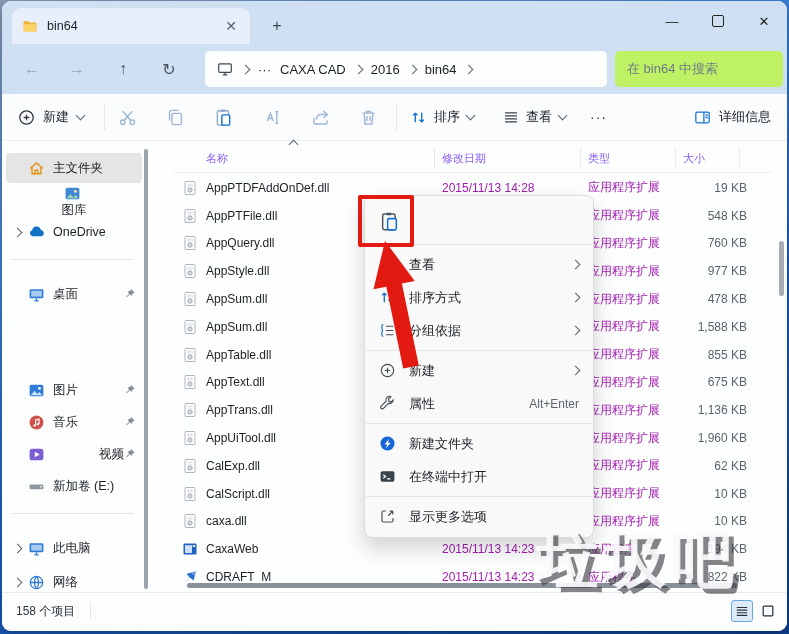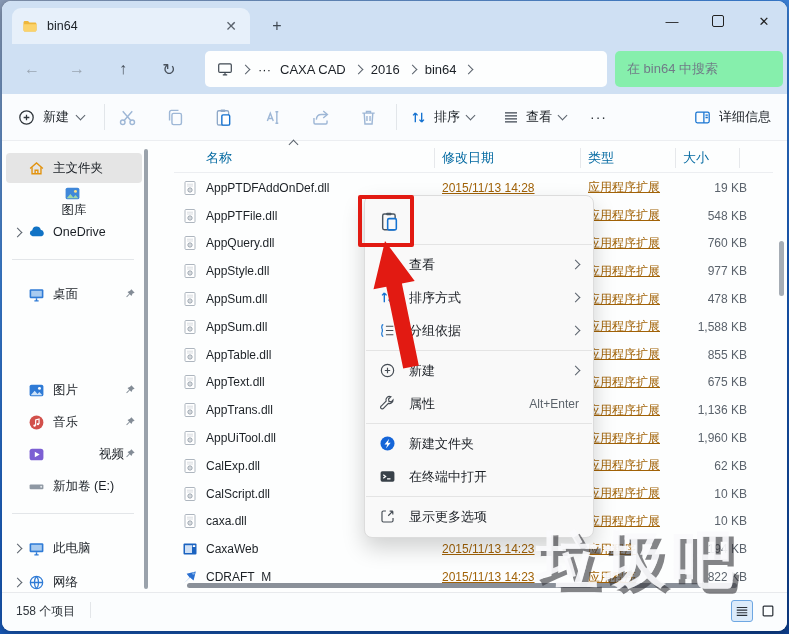--- a/index.html
+++ b/index.html
@@ -27,21 +27,21 @@
   .wc-max i{display:block;width:10px;height:10px;border:1.1px solid #222;border-radius:2px;}
   
   .navbar{position:absolute;left:0;top:43px;right:0;height:50px;background:#cfe0f3;}
   .nbtn{position:absolute;top:11px;width:30px;height:28px;display:flex;align-items:center;justify-content:center;
         font-size:16px;color:#49525d;}
   .addr{position:absolute;left:203px;top:7px;width:402px;height:36px;background:#fdfefe;border-radius:5px;
         display:flex;align-items:center;padding:0 12px;box-sizing:border-box;gap:9px;}
   .addr .crumb{font-size:13px;color:#1b2026;white-space:nowrap;}
   .chev{display:inline-block;width:6px;height:6px;border-right:1.4px solid #5a626c;border-bottom:1.4px solid #5a626c;transform:rotate(-45deg);flex:none;}
   .chev.down{transform:rotate(45deg);margin-top:-3px;}
-  .search{position:absolute;left:613px;top:7px;width:168px;height:36px;background:#86efac;border-radius:5px;
+  .search{position:absolute;left:613px;top:7px;width:168px;height:36px;background:#bef264;border-radius:5px;
           display:flex;align-items:center;padding:0 12px;box-sizing:border-box;}
   .search .ph{font-size:13px;color:#707b87;}
   
   .toolbar{position:absolute;left:0;top:93px;right:0;height:46px;background:#fafcfe;border-bottom:1px solid #eceef1;}
   .tb-new{position:absolute;left:16px;top:9px;height:28px;display:flex;align-items:center;gap:8px;font-size:13px;color:#1b2026;}
   .tb-sep{position:absolute;top:10px;width:1px;height:26px;background:#e2e6ea;}
   .tbi{position:absolute;top:9px;width:30px;height:28px;display:flex;align-items:center;justify-content:center;}
   .tbi svg{width:19px;height:19px;}
   .tb-group{position:absolute;top:9px;height:28px;display:flex;align-items:center;gap:7px;font-size:13px;color:#1b2026;}
   .tb-details{position:absolute;right:16px;top:9px;height:28px;display:flex;align-items:center;gap:8px;font-size:13px;color:#1b2026;}
@@ -56,28 +56,28 @@
   .sitem .exp{width:14px;flex:none;display:flex;justify-content:center;}
   .sitem .noexp{width:14px;flex:none;}
   .sitem .sic{width:17px;height:17px;flex:none;margin:0 8px 0 4px;}
   .sitem .slabel{flex:1;white-space:nowrap;overflow:hidden;}
   .sitem .pin{width:12px;height:12px;flex:none;margin-right:2px;}
   .sdiv{position:absolute;left:10px;width:122px;height:1px;background:#e3e6e9;}
   .sb-scroll{position:absolute;left:142px;top:8px;width:4px;height:440px;background:#9aa2ab;border-radius:2px;}
   
   .files{position:absolute;left:150px;top:0;right:0;bottom:0;}
   .fgrid{display:grid;grid-template-columns:24px 236px 146px 95px 64px;align-items:center;}
-  .fhead{position:absolute;left:30px;top:4px;right:20px;height:26px;font-size:13px;color:#0369a1;}
+  .fhead{position:absolute;left:30px;top:4px;right:20px;height:26px;font-size:11px;color:#8b5cf6;}
   .fhead .hsep{position:absolute;top:3px;width:1px;height:20px;background:#e6e8eb;}
   .sortcaret{position:absolute;left:108px;top:-4px;width:6px;height:6px;border-left:1.3px solid #5a626c;border-top:1.3px solid #5a626c;transform:rotate(45deg);}
   .fhead-line{position:absolute;left:22px;right:14px;top:31px;height:1px;background:#eceef1;}
   .rows{position:absolute;left:30px;top:33px;right:20px;}
   .frow{height:27.8px;font-size:12px;}
   .frow .fname{color:#1c2126;white-space:nowrap;overflow:hidden;}
-  .frow .fdate,.frow .ftype{color:#a16207;white-space:nowrap;text-decoration:underline;}
+  .frow .fdate,.frow .ftype{color:#a21caf;white-space:nowrap;}
   .frow .fsize{color:#5b636c;text-align:right;white-space:nowrap;}
   .fi{width:16px;height:16px;position:relative;}
   .fi svg{display:none;width:16px;height:16px;}
   .fi.v-dll svg.i-dll{display:block;}
   .fi.v-app svg.i-app{display:block;}
   .fi.v-caxa svg.i-caxa{display:block;}
   .v-scroll{position:absolute;right:3px;top:100px;width:5px;height:55px;background:#a6adb5;border-radius:3px;}
   .h-scroll{position:absolute;left:35px;right:50px;bottom:5px;height:5px;background:#8a9099;border-radius:3px;}
   
   .menu{position:absolute;left:362px;top:194px;width:230px;background:#f9f9f9;border:1px solid #dcdcdc;

